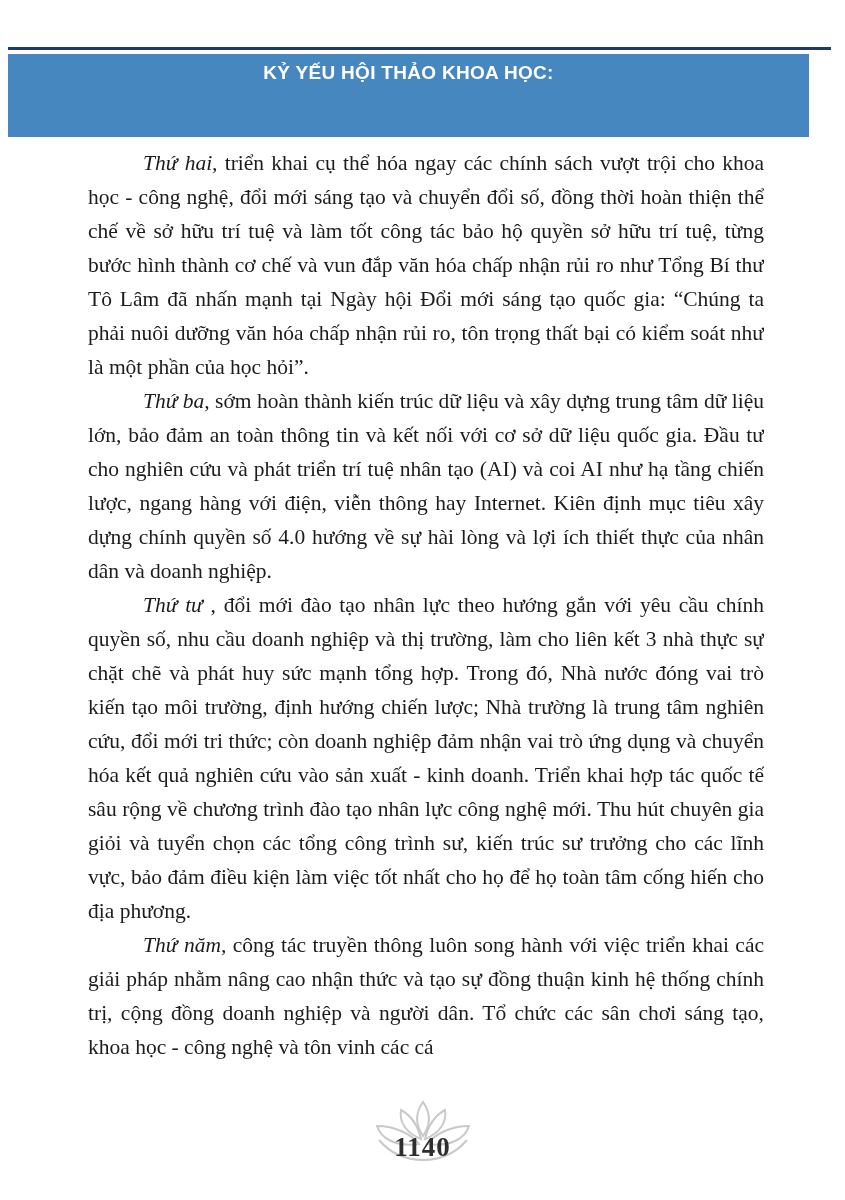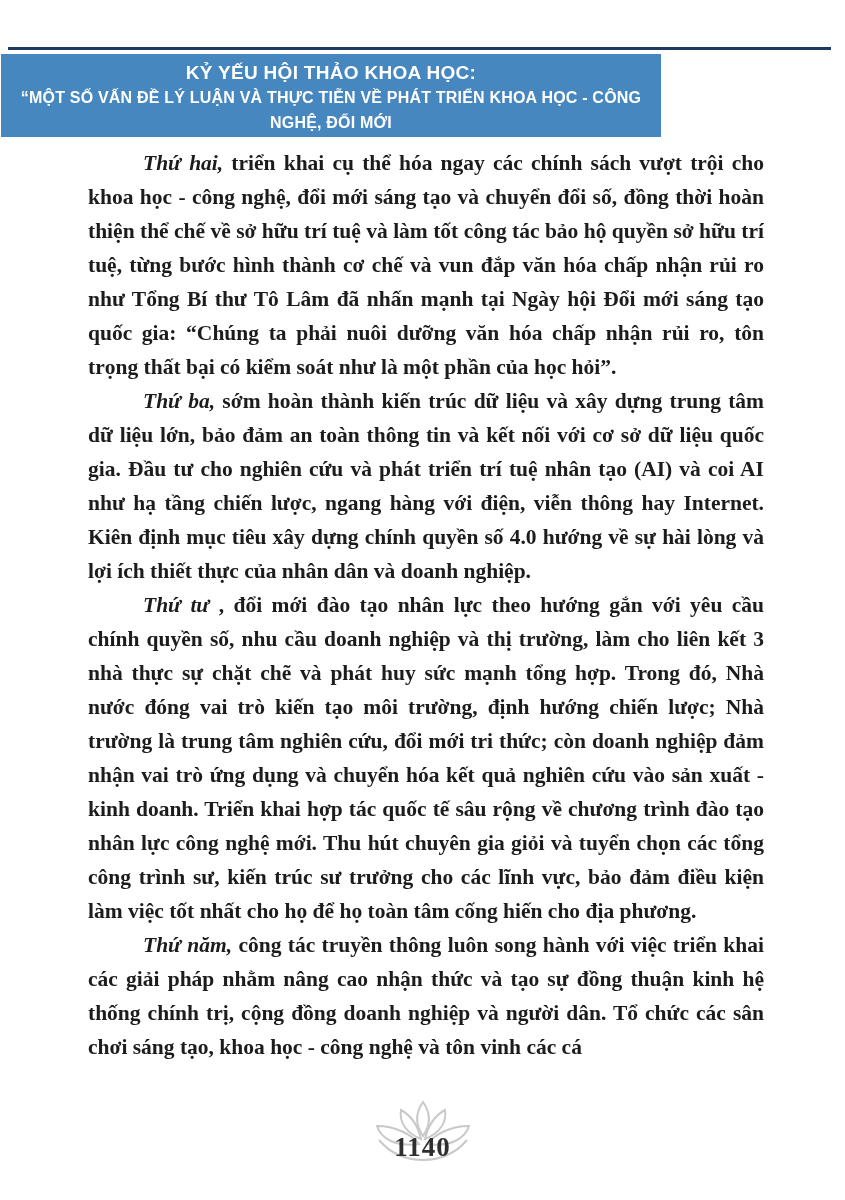--- a/index.html
+++ b/index.html
@@ -16,23 +16,23 @@
   .top-rule {
     position: absolute;
     left: 8px;
     top: 47px;
     width: 823px;
     height: 3px;
     background: #1e3a5f;
   }
   .banner {
     position: absolute;
-    left: 1px;
+    left: 8px;
     top: 54px;
-    width: 660px;
+    width: 801px;
     height: 83px;
     background: #4787c0;
     color: #ffffff;
     text-align: center;
     font-family: "Liberation Sans", sans-serif;
     font-weight: bold;
     box-sizing: border-box;
     padding-top: 6px;
   }
   .banner-line1 {
@@ -51,21 +51,20 @@
     position: absolute;
     left: 88px;
     top: 146px;
     width: 676px;
     height: 952px;            
     overflow: hidden;
     font-size: 21.5px;
     line-height: 34px;
     color: #1c1c1c;
     text-align: justify;
-    font-weight: bold;
   }
   .content p {
     margin: 0;
     text-indent: 55px;
   }
   .content .lead {
     font-style: italic;
   }
 
   
@@ -104,21 +103,20 @@
 </style>
 </head>
 <body>
 
 <div class="page">
 
   <div class="top-rule"></div>
 
   <div class="banner">
     <div class="banner-line1">KỶ YẾU HỘI THẢO KHOA HỌC:</div>
-    <div class="banner-line2">“MỘT SỐ VẤN ĐỀ LÝ LUẬN VÀ THỰC TIỄN VỀ PHÁT TRIỂN KHOA HỌC - CÔNG NGHỆ, ĐỔI MỚI</div>
   </div>
 
   <div class="content">
     <p><span class="lead">Thứ hai,</span><span> triển khai cụ thể hóa ngay các chính sách vượt trội cho khoa học - công nghệ, đổi mới sáng tạo và chuyển đổi số, đồng thời hoàn thiện thể chế về sở hữu trí tuệ và làm tốt công tác bảo hộ quyền sở hữu trí tuệ, từng bước hình thành cơ chế và vun đắp văn hóa chấp nhận rủi ro như Tổng Bí thư Tô Lâm đã nhấn mạnh tại Ngày hội Đổi mới sáng tạo quốc gia: “Chúng ta phải nuôi dưỡng văn hóa chấp nhận rủi ro, tôn trọng thất bại có kiểm soát như là một phần của học hỏi”.</span></p>
     <p><span class="lead">Thứ ba,</span><span> sớm hoàn thành kiến trúc dữ liệu và xây dựng trung tâm dữ liệu lớn, bảo đảm an toàn thông tin và kết nối với cơ sở dữ liệu quốc gia. Đầu tư cho nghiên cứu và phát triển trí tuệ nhân tạo (AI) và coi AI như hạ tầng chiến lược, ngang hàng với điện, viễn thông hay Internet. Kiên định mục tiêu xây dựng chính quyền số 4.0 hướng về sự hài lòng và lợi ích thiết thực của nhân dân và doanh nghiệp.</span></p>
     <p><span class="lead">Thứ tư</span><span> , đổi mới đào tạo nhân lực theo hướng gắn với yêu cầu chính quyền số, nhu cầu doanh nghiệp và thị trường, làm cho liên kết 3 nhà thực sự chặt chẽ và phát huy sức mạnh tổng hợp. Trong đó, Nhà nước đóng vai trò kiến tạo môi trường, định hướng chiến lược; Nhà trường là trung tâm nghiên cứu, đổi mới tri thức; còn doanh nghiệp đảm nhận vai trò ứng dụng và chuyển hóa kết quả nghiên cứu vào sản xuất - kinh doanh. Triển khai hợp tác quốc tế sâu rộng về chương trình đào tạo nhân lực công nghệ mới. Thu hút chuyên gia giỏi và tuyển chọn các tổng công trình sư, kiến trúc sư trưởng cho các lĩnh vực, bảo đảm điều kiện làm việc tốt nhất cho họ để họ toàn tâm cống hiến cho địa phương.</span></p>
     <p><span class="lead">Thứ năm,</span><span> công tác truyền thông luôn song hành với việc triển khai các giải pháp nhằm nâng cao nhận thức và tạo sự đồng thuận kinh hệ thống chính trị, cộng đồng doanh nghiệp và người dân. Tổ chức các sân chơi sáng tạo, khoa học - công nghệ và tôn vinh các cá</span></p>
   </div>
 
   <div class="footer">

